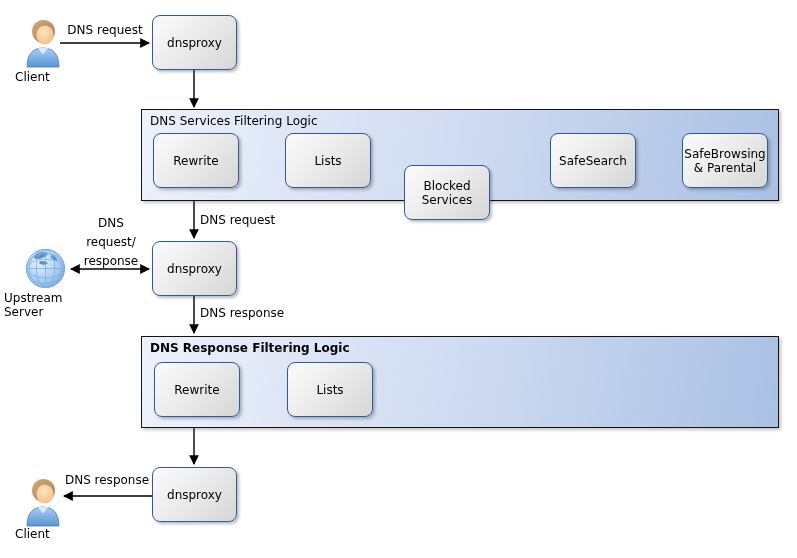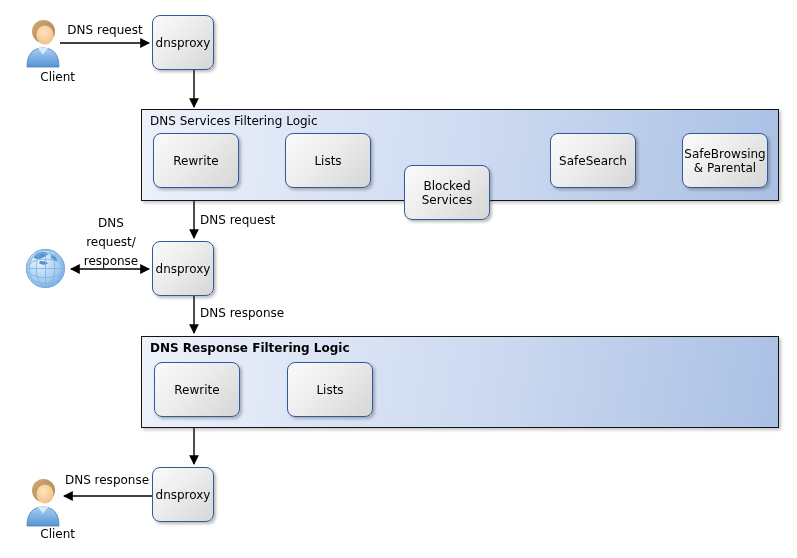--- a/index.html
+++ b/index.html
@@ -10,21 +10,21 @@
     background: #ffffff;
     font-family: "DejaVu Sans", "Liberation Sans", sans-serif;
     font-size: 12px;
     color: #000000;
     overflow: hidden;
   }
 
   
   .node {
     position: absolute;
-    width: 62px;
+    width: 85px;
     height: 55px;
     box-sizing: border-box;
     border: 1.6px solid #2d5b9d;
     border-radius: 8px;
     background: linear-gradient(135deg, #fbfbfb 0%, #ececec 45%, #d6d6d6 100%);
     box-shadow: 2px 2px 3px rgba(60,60,60,0.35);
     display: flex;
     align-items: center;
     justify-content: center;
     text-align: center;
@@ -46,21 +46,21 @@
     position: absolute;
     left: 8px;
     top: 4px;
     white-space: nowrap;
   }
 
   .edge-label { position: absolute; white-space: nowrap; }
   .edge-label.center { text-align: center; white-space: pre-line; }
   .actor-label {
     position: absolute;
-    text-align: right;
+    text-align: left;
     white-space: pre-line;
     line-height: 14px;
   }
 
   svg.wires {
     position: absolute;
     left: 0; top: 0;
     width: 797px; height: 558px;
     pointer-events: none;
   }
@@ -166,20 +166,22 @@
     </g>
     <g stroke="#7fb2e4" fill="none" stroke-width="0.9" opacity="0.95">
       <ellipse cx="22" cy="22" rx="9.5" ry="19.3"></ellipse>
       <ellipse cx="22" cy="22" rx="16.5" ry="19.3"></ellipse>
       <ellipse cx="22" cy="22" rx="19.3" ry="9.5"></ellipse>
       <ellipse cx="22" cy="22" rx="19.3" ry="15.5"></ellipse>
       <line x1="2.7" y1="22" x2="41.3" y2="22"></line>
       <line x1="22" y1="2.7" x2="22" y2="41.3"></line>
     </g>
   </svg>
+  <div class="actor-label" style="left:4px; top:291px; width:82px;">Upstream
+Server</div>
 
   <div class="edge-label" style="left:200px; top:306px;">DNS response</div>
 
   <div class="pipeline" style="left:141px; top:336px;font-weight:bold;">
     <div class="pipeline-title">DNS Response Filtering Logic</div>
   </div>
   <div class="node" style="left:154px; top:362px; width:86px;">
     <span>Rewrite</span>
   </div>
   <div class="node" style="left:287px; top:362px; width:86px;">

